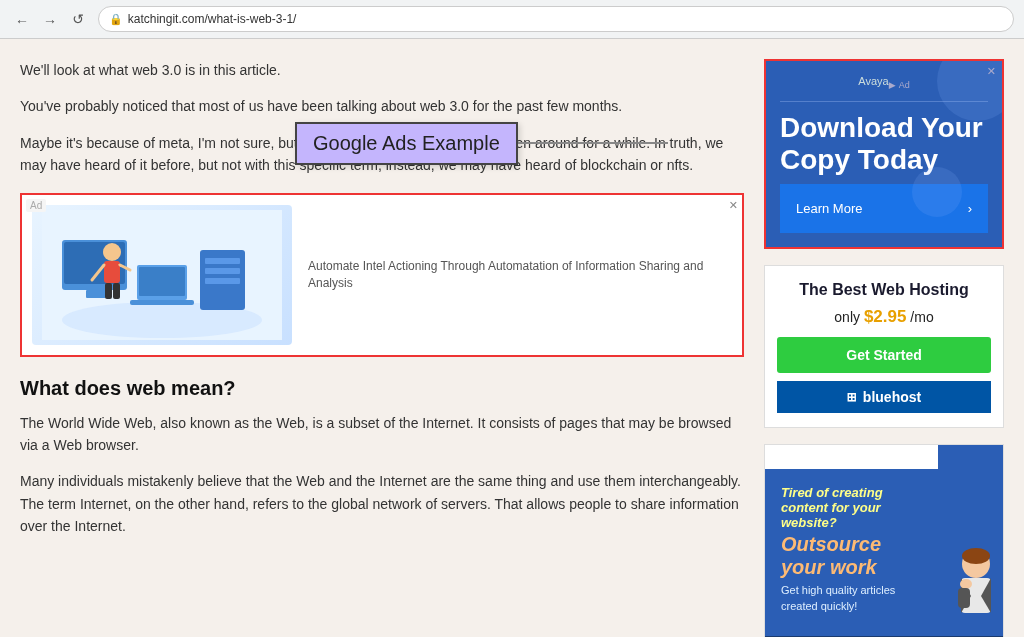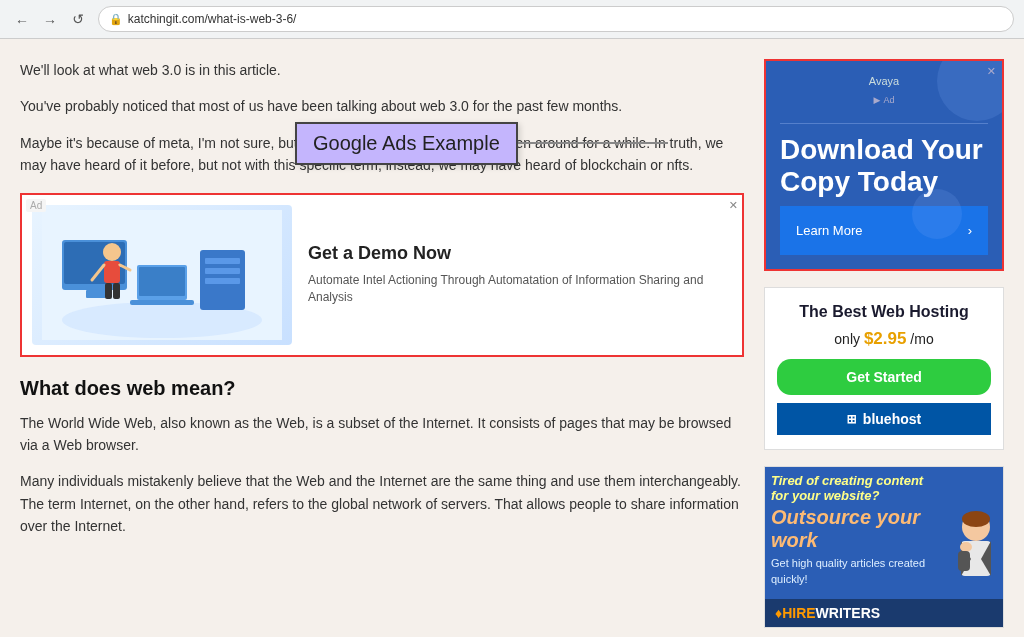--- a/index.html
+++ b/index.html
@@ -217,21 +217,21 @@
     .hosting-get-started {
       background: #2ecc40;
       color: white;
       border: none;
       padding: 10px 20px;
       font-size: 14px;
       font-weight: bold;
       cursor: pointer;
       width: 100%;
       margin-bottom: 8px;
-      border-radius: 14px;
+      border-radius: 3px;
     }
     .bluehost-bar {
       background: #0055a5;
       color: white;
       padding: 8px;
       font-size: 14px;
       font-weight: bold;
       display: flex; align-items: center; justify-content: center;
       gap: 6px;
     }
@@ -239,22 +239,23 @@
 
     
     .hirewriters-ad {
       background: #fff;
       border: 1px solid #ddd;
       overflow: hidden;
       position: relative;
     }
     .hw-inner {
       background: #2b5eb5;
-      padding: 6px;
-      color: white;
+      padding: 16px;
+      color: white;
+      margin-top: 24px;
     }
     .hw-tired {
       font-size: 13px;
       font-style: italic;
       font-weight: bold;
       color: #ffff88;
       margin-bottom: 3px;
     }
     .hw-outsource {
       font-size: 20px;
@@ -330,21 +331,21 @@
 <body>
 
 <div class="browser-chrome">
   <div class="nav-btns">
     <button class="nav-btn">←</button>
     <button class="nav-btn">→</button>
     <button class="nav-btn">↺</button>
   </div>
   <div class="address-bar">
     <span class="lock-icon">🔒</span>
-    <span class="address-text">katchingit.com/what-is-web-3-6/</span>
+    <span class="address-text">katchingit.com/what-is-web-3-1/</span>
   </div>
 </div>
 
 <div class="page-wrapper">
 
   <div class="main-content">
     <p class="article-para">We'll look at what web 3.0 is in this article.</p>
     <p class="article-para">You've probably noticed that most of us have been talking about web 3.0 for the past few months.</p>
 
     <div class="para-with-tooltip">
@@ -391,40 +392,39 @@
 
             <circle cx="70" cy="42" r="9" fill="#f4c68d"></circle>
             <rect x="62" y="51" width="16" height="22" rx="3" fill="#e74c3c"></rect>
             <line x1="62" y1="55" x2="50" y2="70" stroke="#f4c68d" stroke-width="3" stroke-linecap="round"></line>
             <line x1="78" y1="55" x2="88" y2="60" stroke="#f4c68d" stroke-width="3" stroke-linecap="round"></line>
             <rect x="63" y="73" width="7" height="16" rx="2" fill="#333"></rect>
             <rect x="71" y="73" width="7" height="16" rx="2" fill="#333"></rect>
           </svg>
         </div>
         <div class="ad-text-area">
-          <div class="ad-headline">Get a Demo Now</div>
           <div class="ad-subtext">Automate Intel Actioning Through Automatation of Information Sharing and Analysis</div>
         </div>
       </div>
     </div>
 
     <h2 class="section-heading">What does web mean?</h2>
     <p class="article-para">The World Wide Web, also known as the Web, is a subset of the Internet. It consists of pages that may be browsed via a Web browser.</p>
     <p class="article-para">Many individuals mistakenly believe that the Web and the Internet are the same thing and use them interchangeably. The term Internet, on the other hand, refers to the global network of servers. That allows people to share information over the Internet.</p>
   </div>
 
   <div class="sidebar">
 
     <div class="sidebar-ad-avaya">
       <div class="sidebar-ad-avaya-inner">
 
         <div class="avaya-deco" style="width:80px;height:80px;right:-15px;top:-20px;"></div>
         <div class="avaya-deco" style="width:50px;height:50px;right:40px;bottom:30px;"></div>
 
-        <div style="display:flex;align-items:center;justify-content:flex-end;margin-bottom:18px;flex-direction:column;">
+        <div style="display:flex;align-items:center;justify-content:center;margin-bottom:6px;">
           <span class="avaya-label">Avaya</span>
           <div style="display:flex;align-items:center;gap:3px;">
             <span style="font-size:9px;color:#aac;">▶</span>
             <span style="font-size:9px;color:#aac;">Ad</span>
           </div>
         </div>
         <div style="border-top:1px solid #5580cc;margin-bottom:10px;"></div>
 
         <div class="avaya-headline">Download Your Copy Today</div>
 

